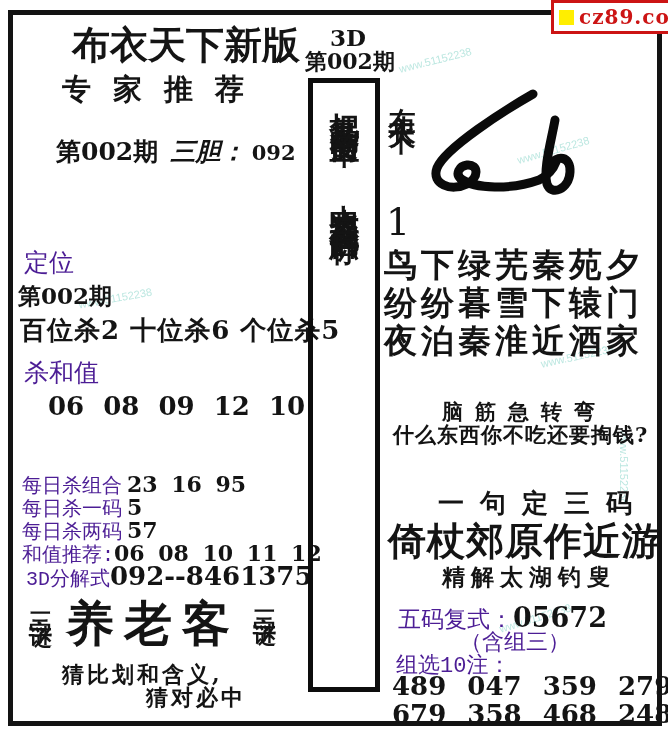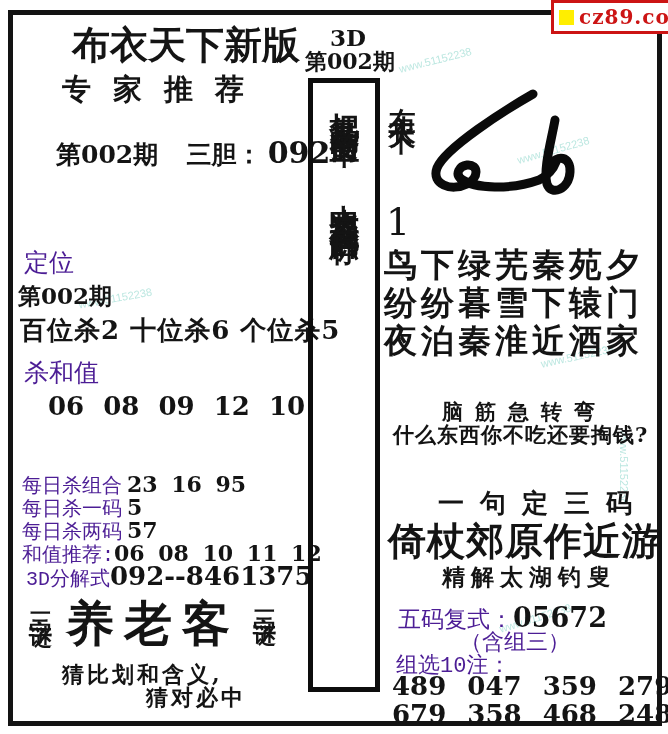--- a/index.html
+++ b/index.html
@@ -48,22 +48,22 @@
   <a class="badge">
     <span class="sq"></span>
     <span class="txt">cz89.com</span>
   </a>
 
   <div class="abs callig" style="left:52px;top:20px;width:268px;text-align:center;font-size:38px;">布衣天下新版</div>
   <div class="abs callig" style="left:62px;top:70px;font-size:29px;letter-spacing:22px;">专家推荐</div>
 
   <div class="abs" style="left:56px;top:135px;font-size:25px;">
     <span class="callig">第002期</span>
-    <span class="callig" style="margin-left:22px;">三胆：</span>
-    <span class="num" style="font-size:30px;">092</span>
+    <span class="callig" style="margin-left:6px;font-style:italic;">三胆：</span>
+    <span class="num" style="font-size:21px;">092</span>
   </div>
 
   <div class="abs printed" style="left:24px;top:246px;font-size:25px;">定位</div>
   <div class="abs callig" style="left:18px;top:281px;font-size:23px;">第002期</div>
   <div class="abs callig" style="left:20px;top:313px;font-size:26px;letter-spacing:1px;">百位杀2 十位杀6 个位杀5</div>
 
   <div class="abs printed" style="left:24px;top:356px;font-size:25px;">杀和值</div>
   <div class="abs num" style="left:48px;top:391px;font-size:26px;word-spacing:10px;">06 08 09 12 10</div>
 
   <div class="abs" style="left:22px;top:474px;font-size:20px;line-height:20px;">

